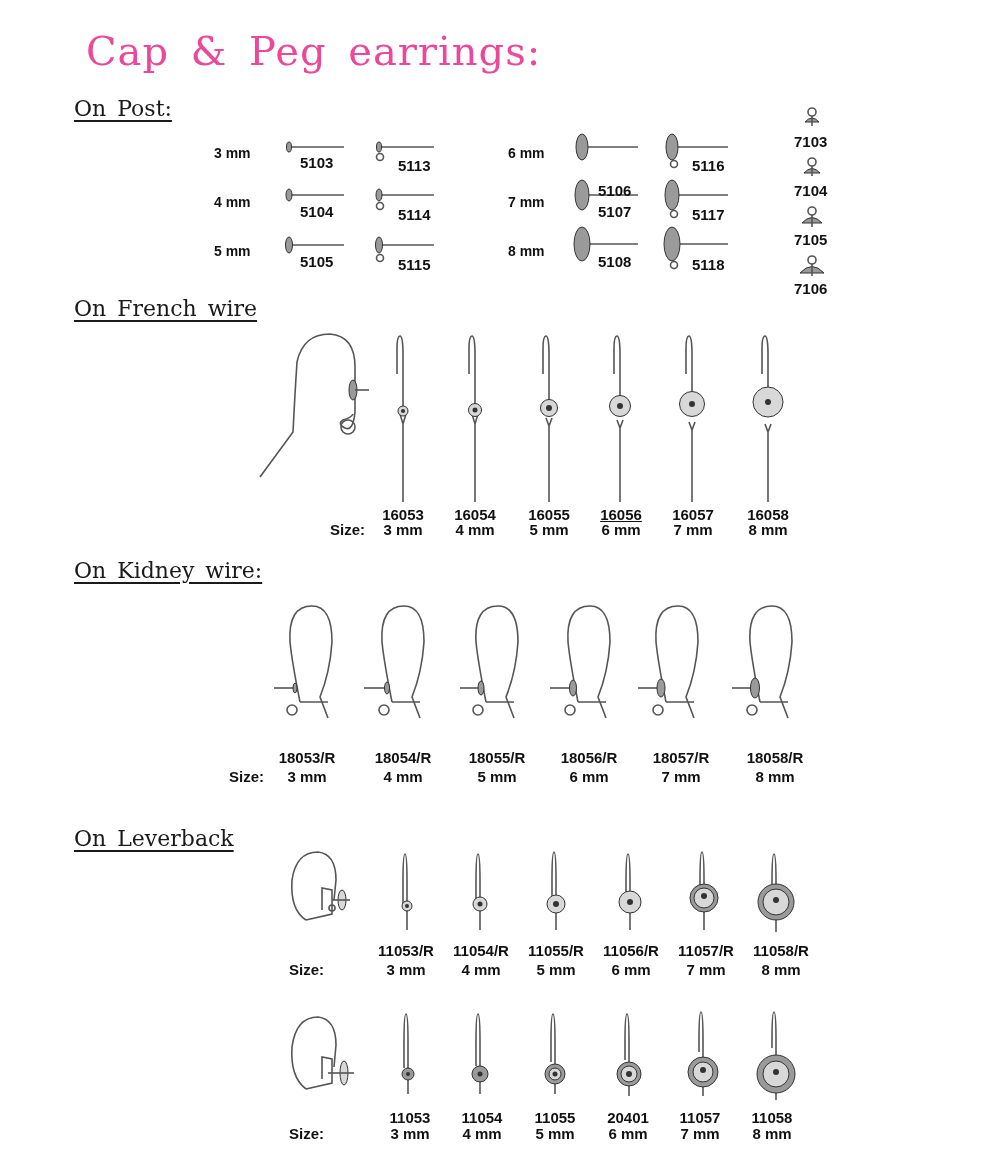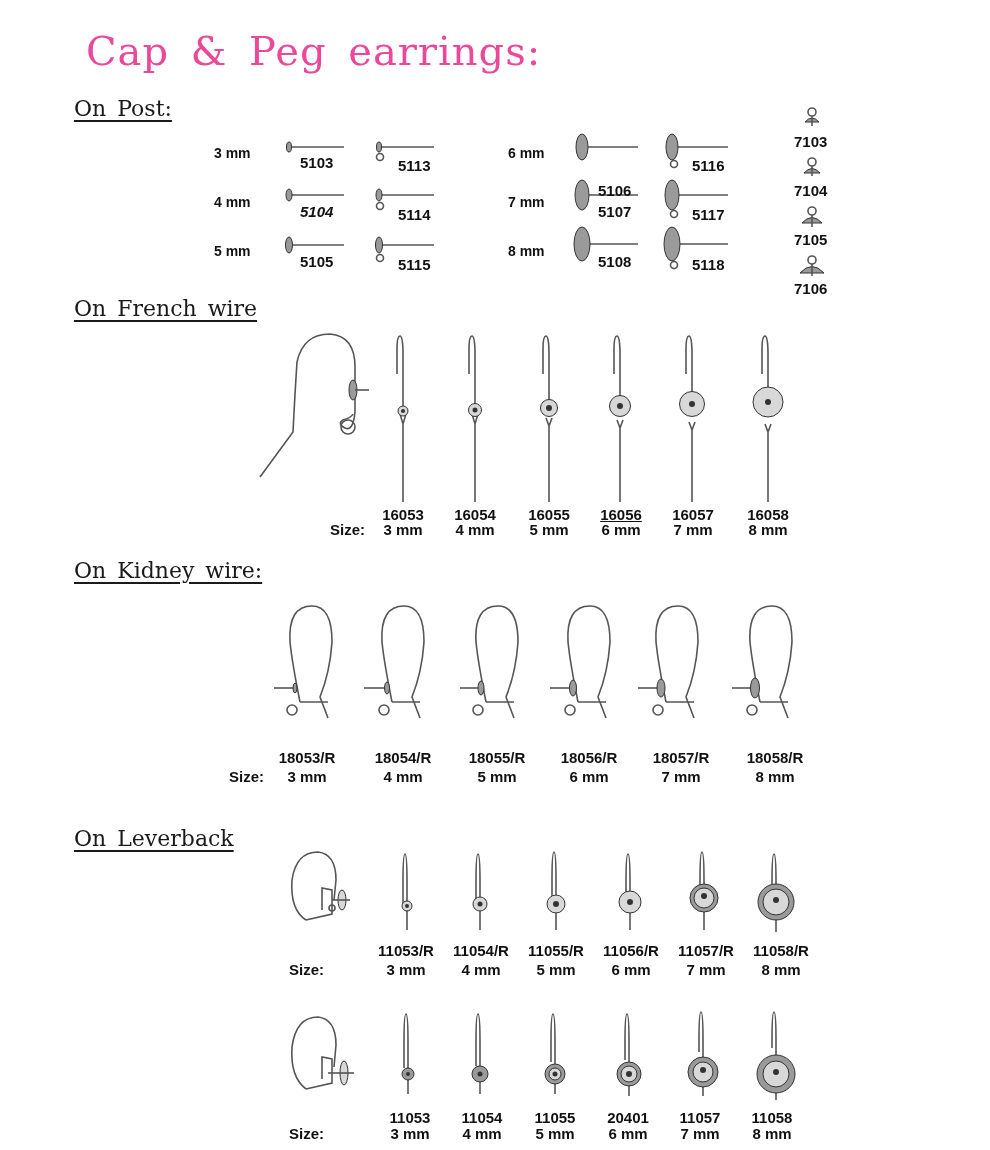--- a/index.html
+++ b/index.html
@@ -44,21 +44,21 @@
   </svg>
   <svg style="left:282px;top:185px;" width="64" height="22">
     <line x1="8" y1="10" x2="62" y2="10" class="stroke"></line>
       <ellipse cx="7" cy="10" rx="3" ry="6" class="metal"></ellipse>
   </svg>
   <svg style="left:282px;top:233px;" width="64" height="26">
     <line x1="8" y1="12" x2="62" y2="12" class="stroke"></line>
       <ellipse cx="7" cy="12" rx="3.5" ry="8" class="metal"></ellipse>
   </svg>
   <div class="abs code" style="left:300px;top:155px;">5103</div>
-  <div class="abs code" style="left:300px;top:204px;font-style:italic;">5104</div>
+  <div class="abs code" style="left:300px;top:204px;">5104</div>
   <div class="abs code" style="left:300px;top:254px;">5105</div>
 
   <svg style="left:372px;top:138px;" width="64" height="28">
     <line x1="8" y1="9" x2="62" y2="9" class="stroke"></line>
       <ellipse cx="7" cy="9" rx="2.5" ry="5" class="metal"></ellipse>
       <circle cx="8" cy="19" r="3.5" class="stroke"></circle>
   </svg>
   <svg style="left:372px;top:185px;" width="64" height="30">
     <line x1="8" y1="10" x2="62" y2="10" class="stroke"></line>
       <ellipse cx="7" cy="10" rx="3" ry="6" class="metal"></ellipse>

